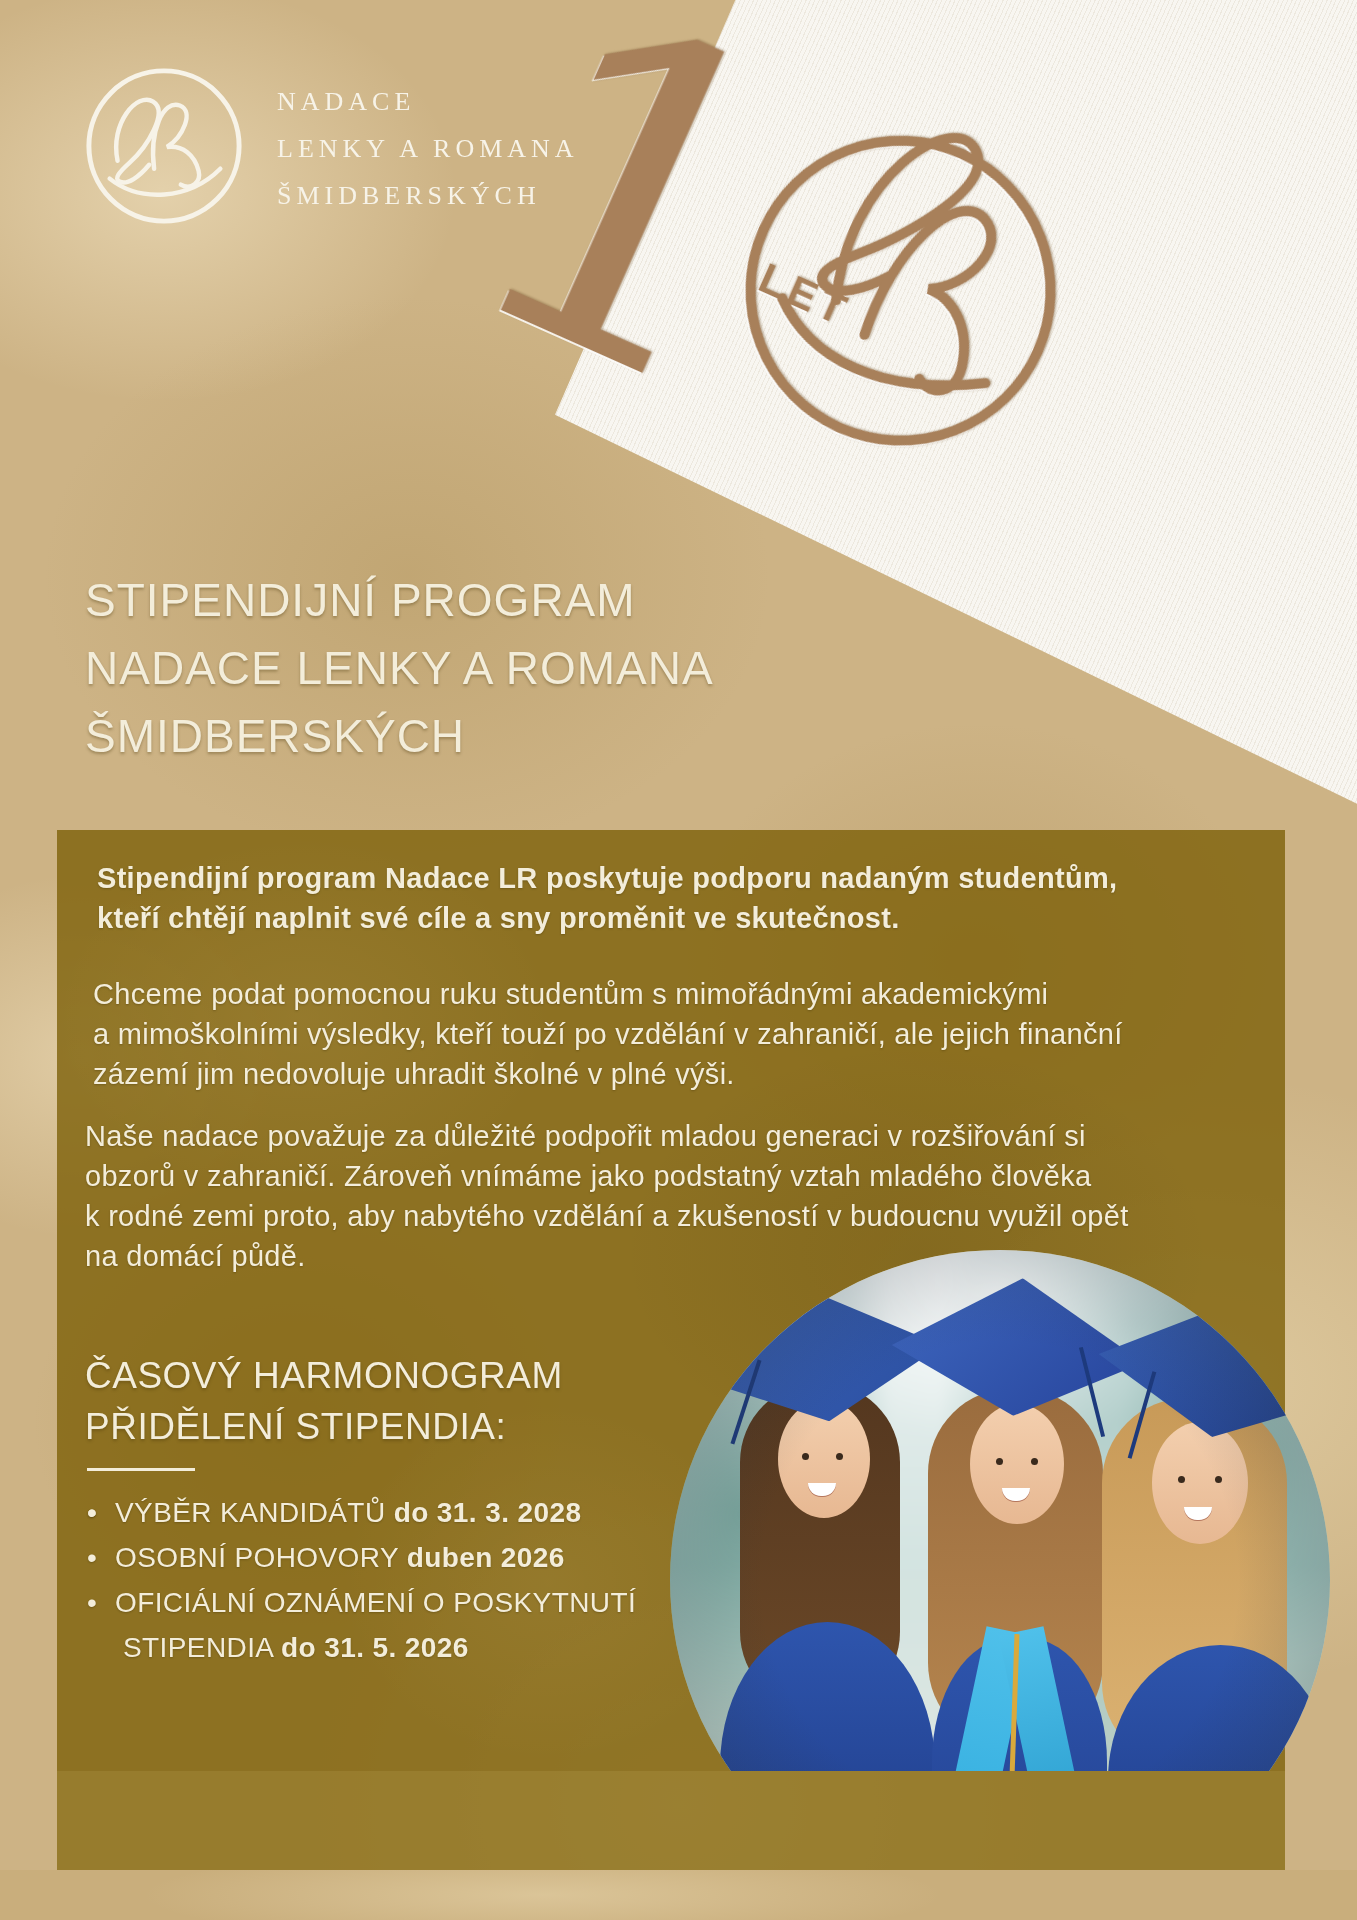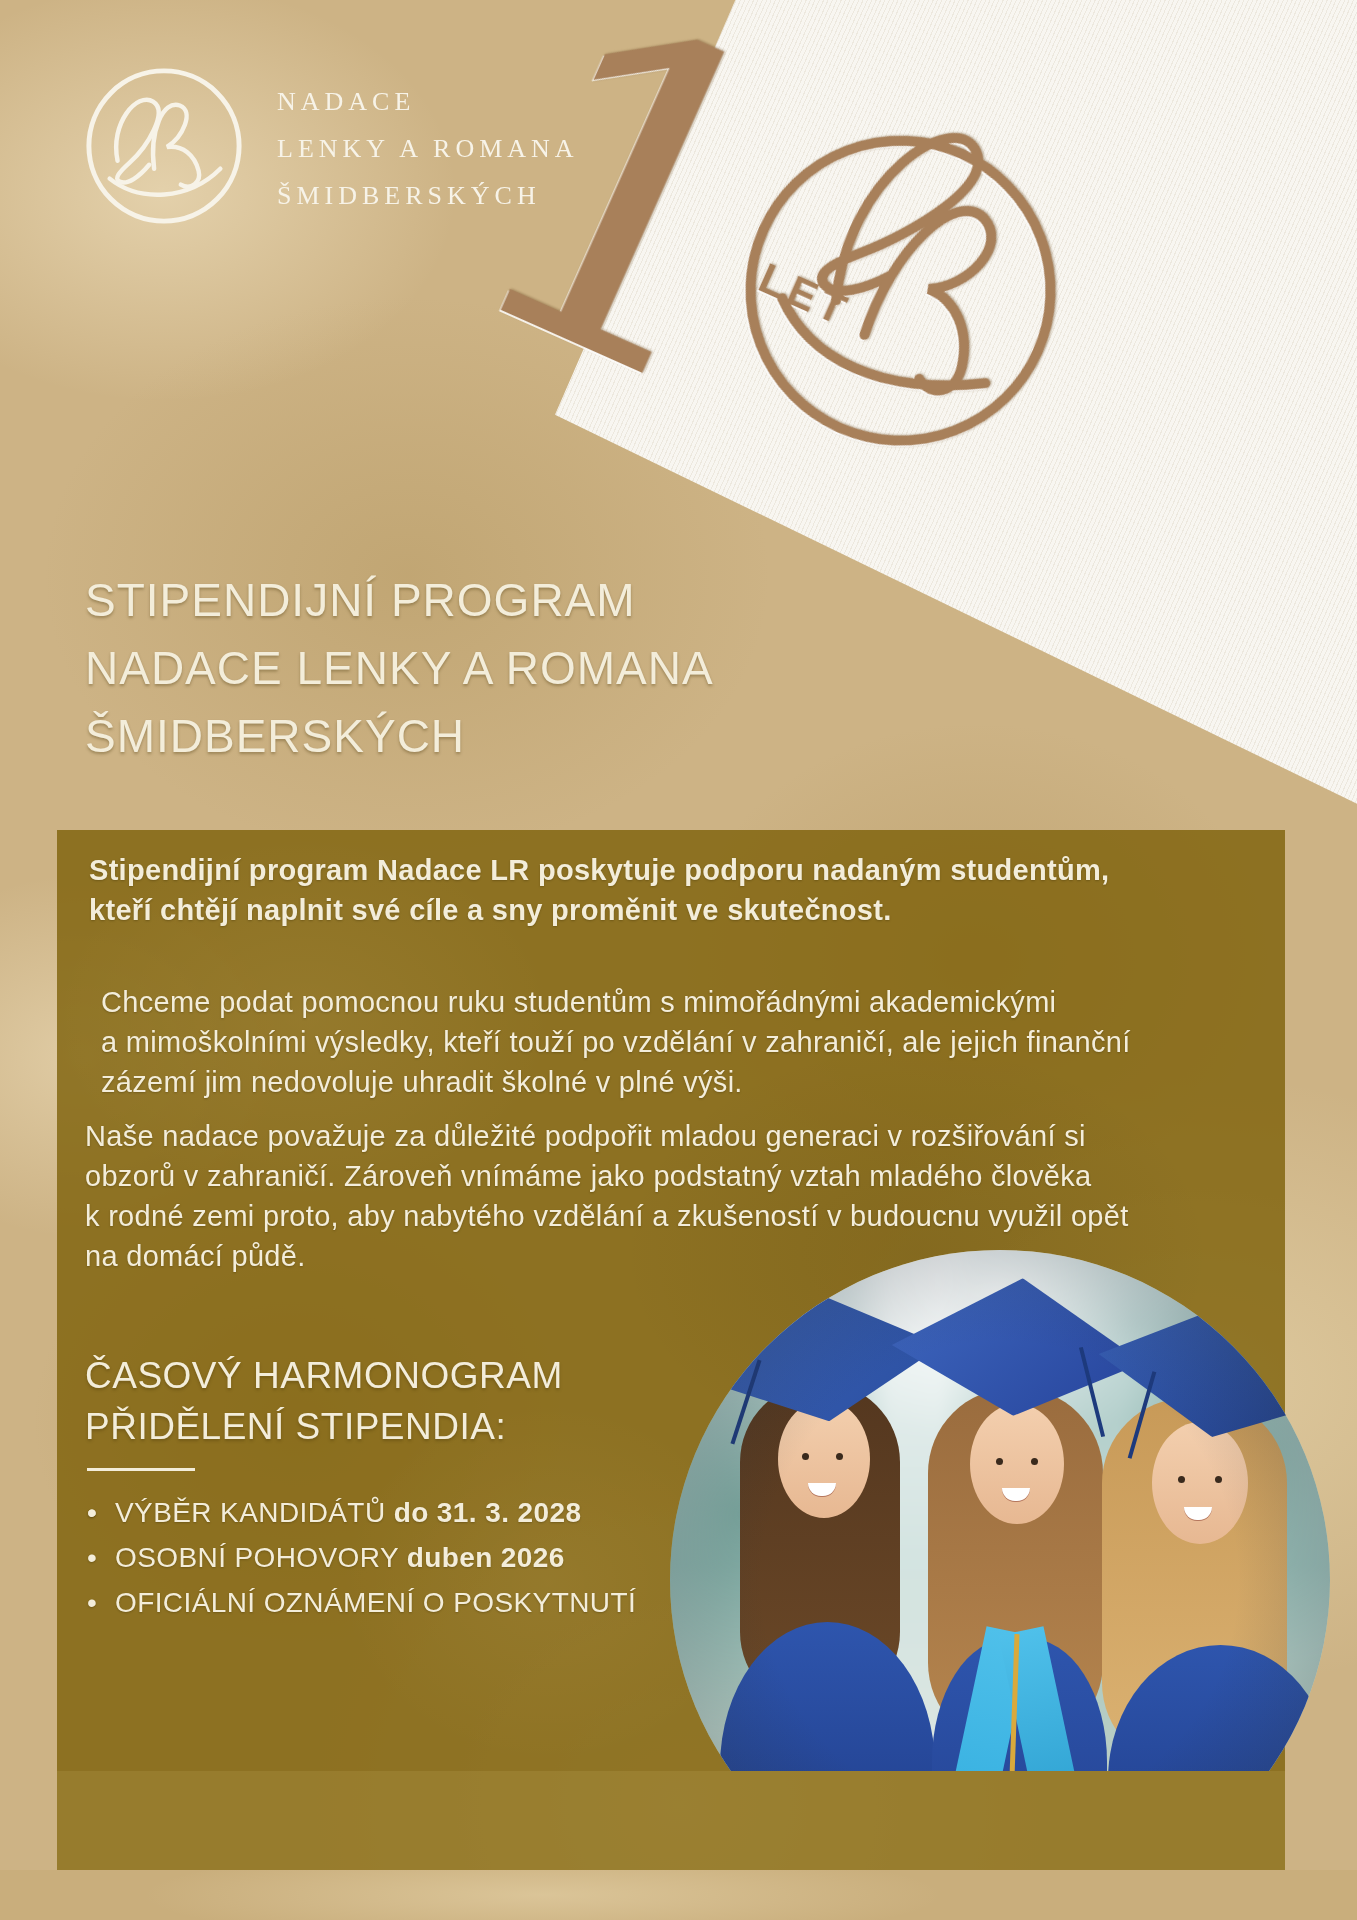--- a/index.html
+++ b/index.html
@@ -128,22 +128,22 @@
       <path d="M75 108 C70 70 84 38 101 44 C116 50 104 76 88 86 C104 84 116 94 120 110 C123 122 112 130 102 124"></path>
       <path d="M30 118 C60 142 110 140 142 108"></path>
     </g>
   </svg>
   <div class="brand-name">NADACE<br>LENKY A ROMANA<br>ŠMIDBERSKÝCH</div>
 
   <h1 class="page-title" style="margin:0;font-size:46px;">STIPENDIJNÍ PROGRAM<br>NADACE LENKY A ROMANA<br>ŠMIDBERSKÝCH</h1>
 
   <div class="band1"></div>
 
-  <p class="para bold p-intro" style="margin:4px">Stipendijní program Nadace LR poskytuje podporu nadaným studentům,<br>kteří chtějí naplnit své cíle a sny proměnit ve skutečnost.</p>
-  <p class="para p-two" style="margin:16px">Chceme podat pomocnou ruku studentům s mimořádnými akademickými<br>a mimoškolními výsledky, kteří touží po vzdělání v zahraničí, ale jejich finanční<br>zázemí jim nedovoluje uhradit školné v plné výši.</p>
+  <p class="para bold p-intro" style="margin:12px">Stipendijní program Nadace LR poskytuje podporu nadaným studentům,<br>kteří chtějí naplnit své cíle a sny proměnit ve skutečnost.</p>
+  <p class="para p-two" style="margin:8px">Chceme podat pomocnou ruku studentům s mimořádnými akademickými<br>a mimoškolními výsledky, kteří touží po vzdělání v zahraničí, ale jejich finanční<br>zázemí jim nedovoluje uhradit školné v plné výši.</p>
   <p class="para p-three" style="margin:0">Naše nadace považuje za důležité podpořit mladou generaci v rozšiřování si<br>obzorů v zahraničí. Zároveň vnímáme jako podstatný vztah mladého člověka<br>k rodné zemi proto, aby nabytého vzdělání a zkušeností v budoucnu využil opět<br>na domácí půdě.</p>
 
   <div class="photo-wrap">
     <div class="photo">
       <div class="bg"></div>
 
       <div class="fig hair" style="left:70px;top:132px;width:160px;height:330px;background:linear-gradient(#54371f,#6b4827);"></div>
       <div class="fig" style="left:50px;top:372px;width:215px;height:290px;background:linear-gradient(#2e55ad,#1e3a85);border-radius:50% 50% 0 0;"></div>
       <div class="fig face" style="left:108px;top:150px;width:92px;height:118px;"></div>
       <div class="eye" style="left:132px;top:203px;"></div>
@@ -188,19 +188,22 @@
       <span class="dot">•</span>
       <span>VÝBĚR KANDIDÁTŮ </span><b>do 31. 3. 2028</b>
     </div>
     <div class="bullet">
       <span class="dot">•</span>
       <span>OSOBNÍ POHOVORY </span><b>duben 2026</b>
     </div>
     <div class="bullet">
       <span class="dot">•</span>
       <span>OFICIÁLNÍ OZNÁMENÍ O POSKYTNUTÍ</span>
+      <span class="cont">
+        <span>STIPENDIA </span><b>do 31. 5. 2026</b>
+      </span>
     </div>
   </div>
 
   <div class="band2"></div>
   <div class="footer-strip"></div>
 
 </div>
 
 </body></html>

